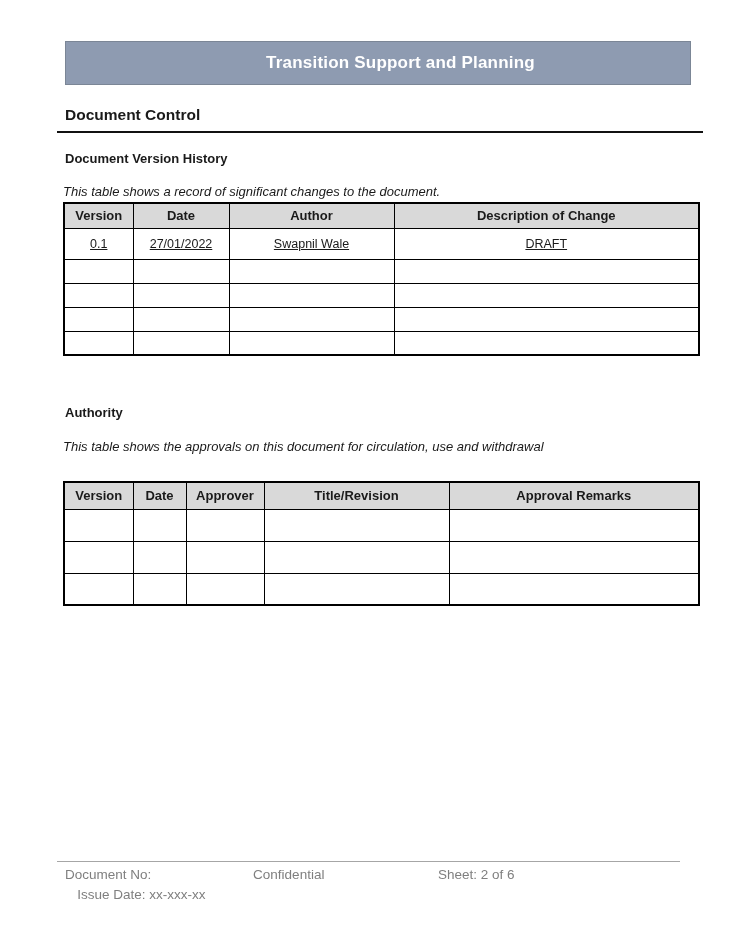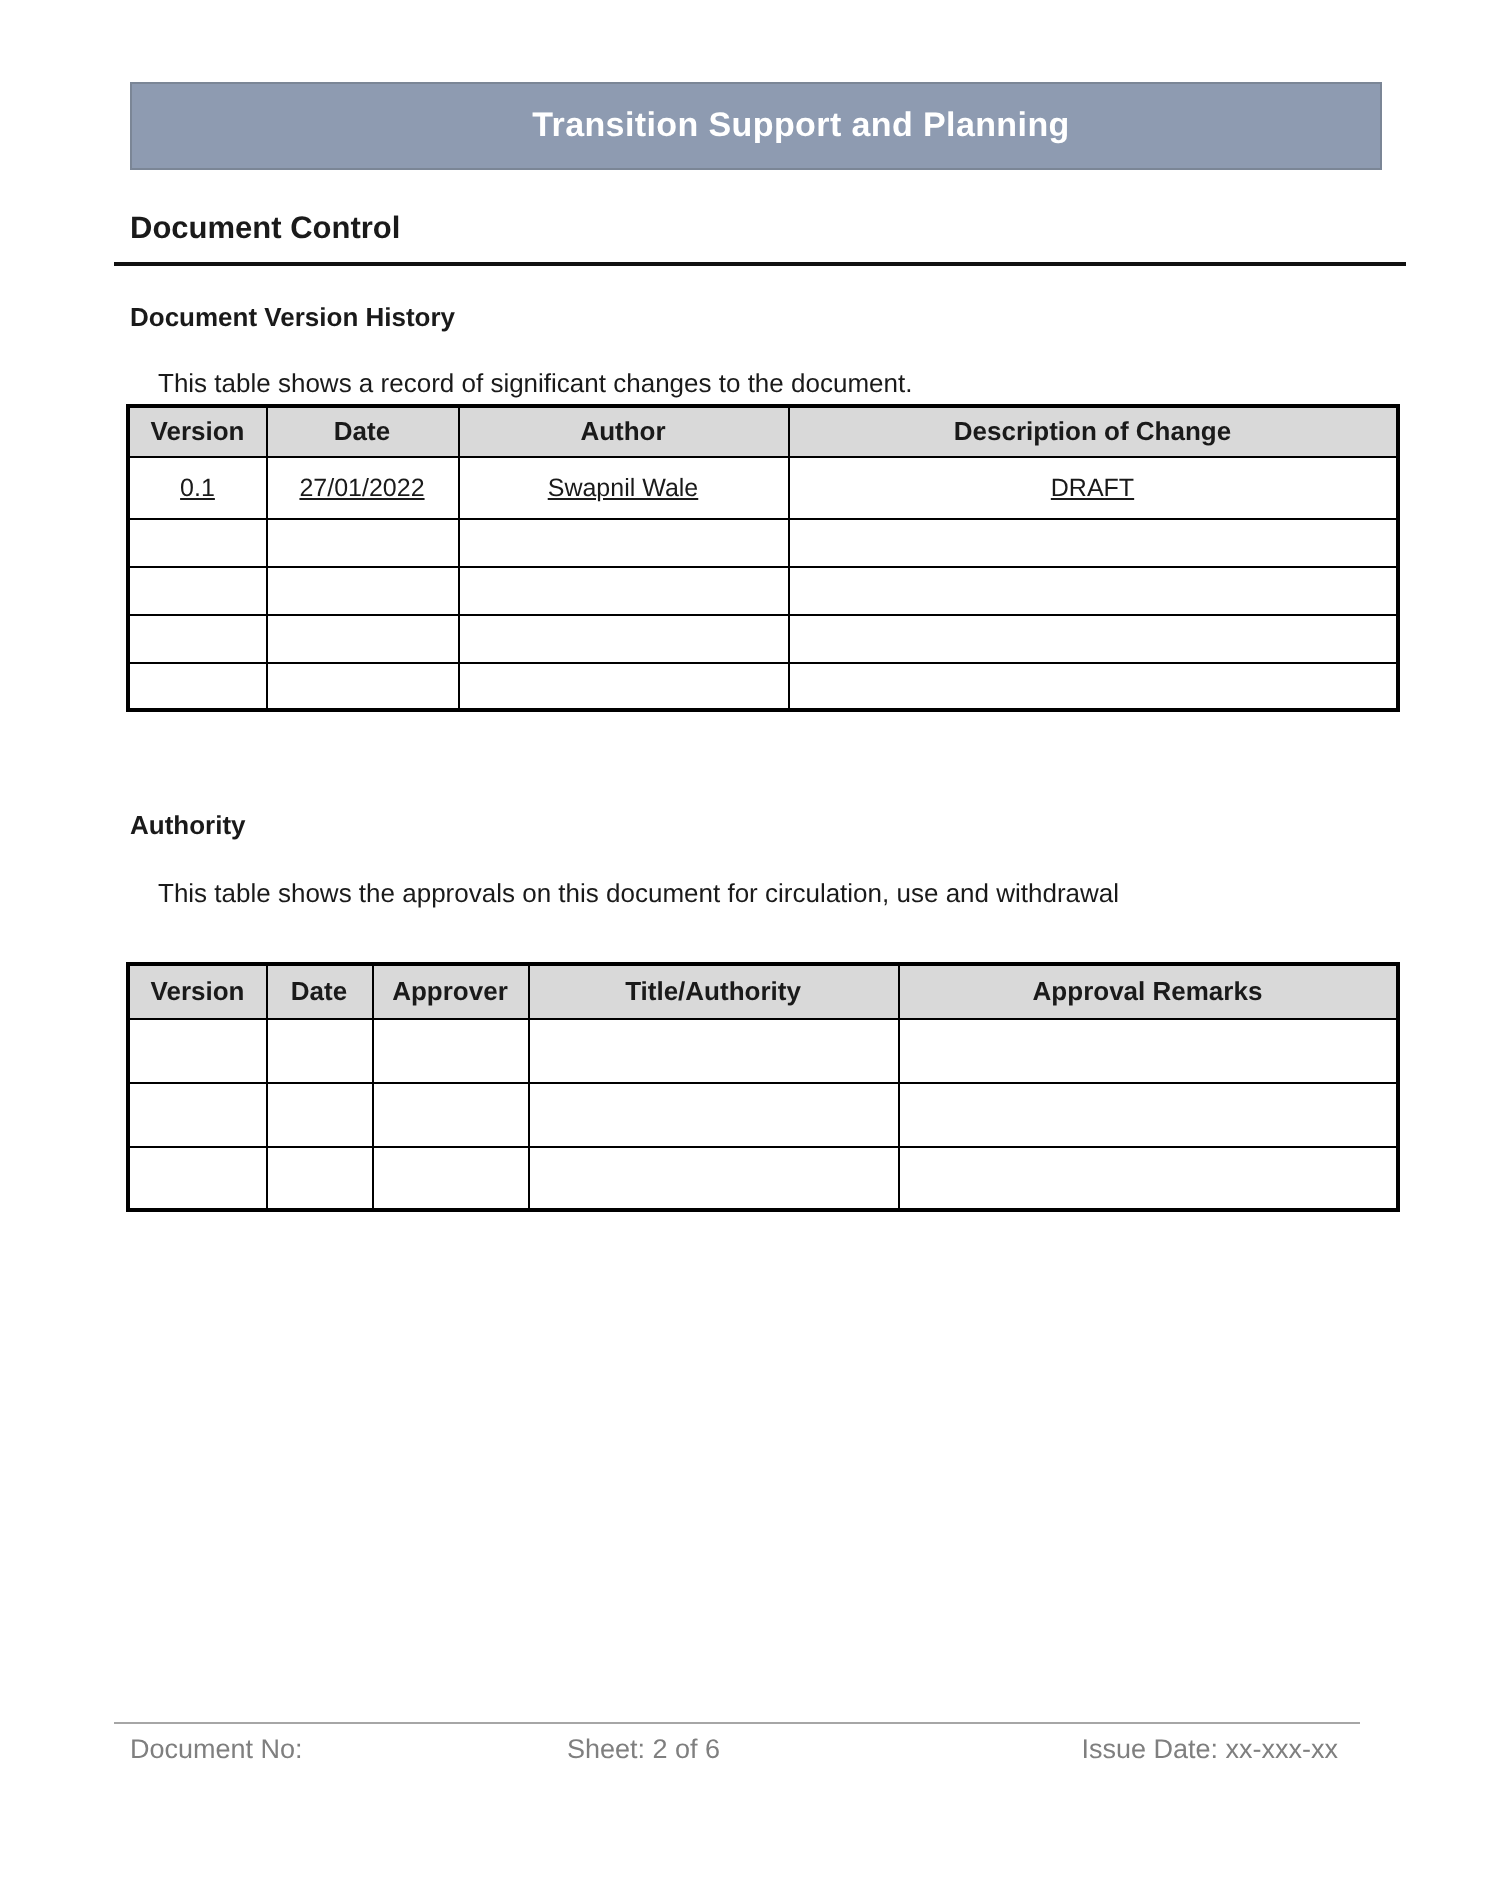--- a/index.html
+++ b/index.html
@@ -30,21 +30,21 @@
   .doc-control{
     position:absolute;left:57px;top:106px;width:646px;
     border-bottom:2px solid #111;
     padding:0 0 7px 8px;
   }
   .doc-control-title{font-size:15.5px;font-weight:bold;}
   .section-heading{
     position:absolute;left:65px;font-size:13px;font-weight:bold;
   }
   .intro-text{
-    position:absolute;left:79px;font-size:13px;
+    position:absolute;left:63px;font-size:13px;font-style:italic;
   }
   #vh-heading{top:151px;}
   #vh-intro{top:184px;}
   #ap-heading{top:405px;}
   #ap-intro{top:439px;}
   table{
     position:absolute;left:63px;width:635px;
     border-collapse:collapse;table-layout:fixed;
     border:2px solid #000;
   }
@@ -147,21 +147,21 @@
       <col style="width: 53px;">
       <col style="width: 78px;">
       <col style="width: 185px;">
       <col style="width: 250px;">
     </colgroup>
     <thead>
       <tr>
         <th>Version</th>
         <th>Date</th>
         <th>Approver</th>
-        <th>Title/Authority</th>
+        <th>Title/Revision</th>
         <th>Approval Remarks</th>
       </tr>
     </thead>
     <tbody>
       <tr>
         <td></td>
         <td></td>
         <td></td>
         <td></td>
         <td></td>
@@ -180,16 +180,17 @@
         <td></td>
         <td></td>
       </tr>
     </tbody>
   </table>
 
 <div class="footer-line"></div>
 
 <div class="footer-grid">
   <div class="f-left">Document No:</div>
+  <div class="f-center">Confidential</div>
   <div class="f-right">Sheet: 2 of 6</div>
   <div class="f-center"></div>
   <div class="f-right">Issue Date: xx-xxx-xx</div>
 </div>
 
 </body></html>

